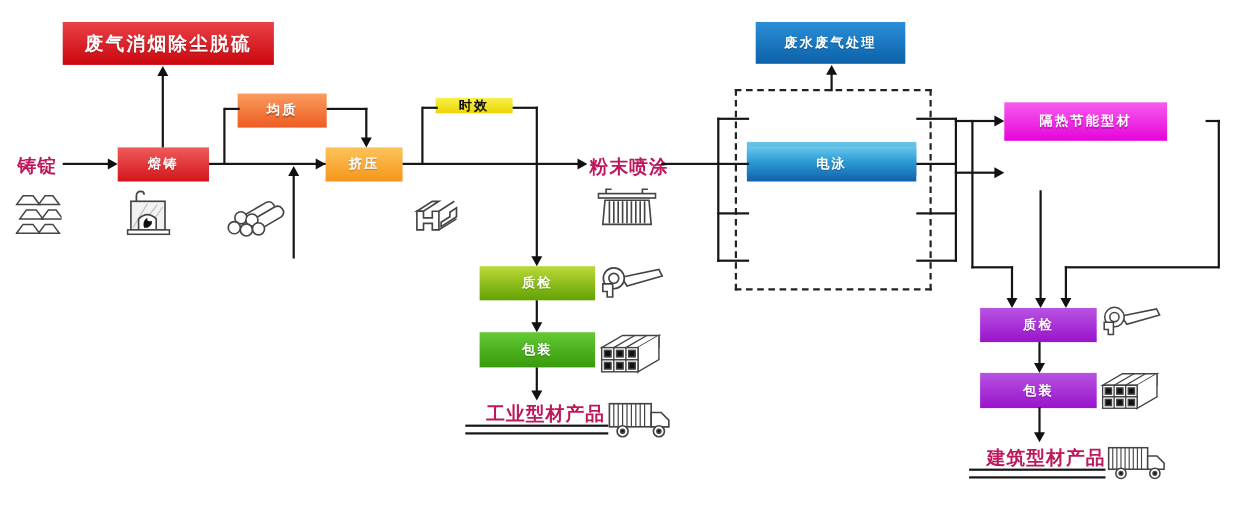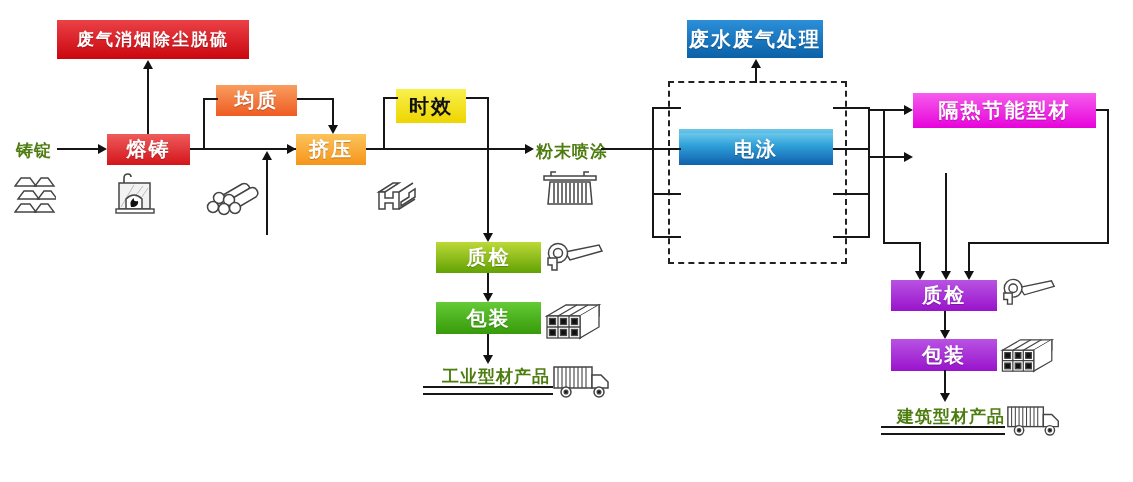--- a/index.html
+++ b/index.html
@@ -1,44 +1,44 @@
 <!DOCTYPE html>
 <html><head>
 <meta charset="utf-8">
 <style>
   html,body{margin:0;padding:0;background:#fff;}
   #stage{position:relative;width:1133px;height:482px;background:#fff;overflow:hidden;
          font-family:"DejaVu Sans","Liberation Sans",sans-serif;}
   .node{position:absolute;display:flex;align-items:center;justify-content:center;
-        color:#fff;font-weight:bold;font-size:20px;letter-spacing:2px;
+        color:#fff;font-weight:bold;font-size:12px;letter-spacing:2px;
         text-shadow:0 1px 1px rgba(0,0,0,.25);box-sizing:border-box;}
-  .freelabel{position:absolute;color:#4d7c0f;font-weight:bold;font-size:17px;letter-spacing:1px;white-space:nowrap;}
+  .freelabel{position:absolute;color:#be185d;font-weight:bold;font-size:17px;letter-spacing:1px;white-space:nowrap;}
   .ln{position:absolute;display:block;background:#161616;}
   .ar{position:absolute;display:block;width:0;height:0;}
   .ar.r{border-top:5px solid transparent;border-bottom:5px solid transparent;border-left:9px solid #111;}
   .ar.d{border-left:5px solid transparent;border-right:5px solid transparent;border-top:9px solid #111;}
   .ar.u{border-left:5px solid transparent;border-right:5px solid transparent;border-bottom:9px solid #111;}
   .dashedbox{position:absolute;border:2px dashed #222;background:transparent;box-sizing:border-box;}
   .icon{position:absolute;}
   
   .b-fluegas{left:57px;top:20px;width:192px;height:39px;background:linear-gradient(#ea4147,#cb060e);font-size:17px;}
   .b-melting{left:107px;top:134px;width:83px;height:31px;background:linear-gradient(#ef5b5b,#d3151b);}
   .b-homog{left:216px;top:85px;width:81px;height:31px;background:linear-gradient(#f99c5e,#ee5c22);}
   .b-extrusion{left:296px;top:134px;width:70px;height:31px;background:linear-gradient(#fcc35a,#f6951b);}
   .b-mold{left:226px;top:235px;width:85px;height:36px;background:linear-gradient(#f9ab42,#f57e1c);}
-  .b-aging{left:396px;top:89px;width:70px;height:34px;background:linear-gradient(#f8f04d,#eed501);color:#111;text-shadow:none;}
+  .b-aging{left:396px;top:89px;width:70px;height:14px;background:linear-gradient(#f8f04d,#eed501);color:#111;text-shadow:none;}
   .b-qcL{left:436px;top:242px;width:105px;height:31px;background:linear-gradient(#bcd937,#62a203);}
   .b-packL{left:436px;top:302px;width:105px;height:32px;background:linear-gradient(#64ca35,#379a0a);}
   .b-wastewater{left:687px;top:20px;width:136px;height:38px;background:linear-gradient(#2b8fd8,#0b61a8);}
   .b-blue{width:154px;height:31px;left:679px;background:linear-gradient(180deg,#6cc8ea 0%,#2e9fd8 40%,#1160ac 100%);}
   .b-oxid{top:93px;margin-top:36px;}
   .b-elec{top:133px;height:32px;}
   .b-powder{top:179px;}
   .b-fluoro{top:222px;}
-  .b-thermal{left:913px;top:93px;width:183px;height:35px;background:linear-gradient(#f65ded,#e603da);}
+  .b-thermal{left:913px;top:93px;width:148px;height:35px;background:linear-gradient(#f65ded,#e603da);}
   .b-deep{left:913px;top:142px;width:116px;height:31px;background:linear-gradient(#e53cd3,#bd02aa);}
   .b-qcR{left:891px;top:280px;width:106px;height:31px;background:linear-gradient(#b853e3,#9913cb);}
   .b-packR{left:891px;top:339px;width:106px;height:32px;background:linear-gradient(#b853e3,#9913cb);}
   svg{display:block;}
 </style>
 </head>
 <body>
 
 <div id="stage">
 

